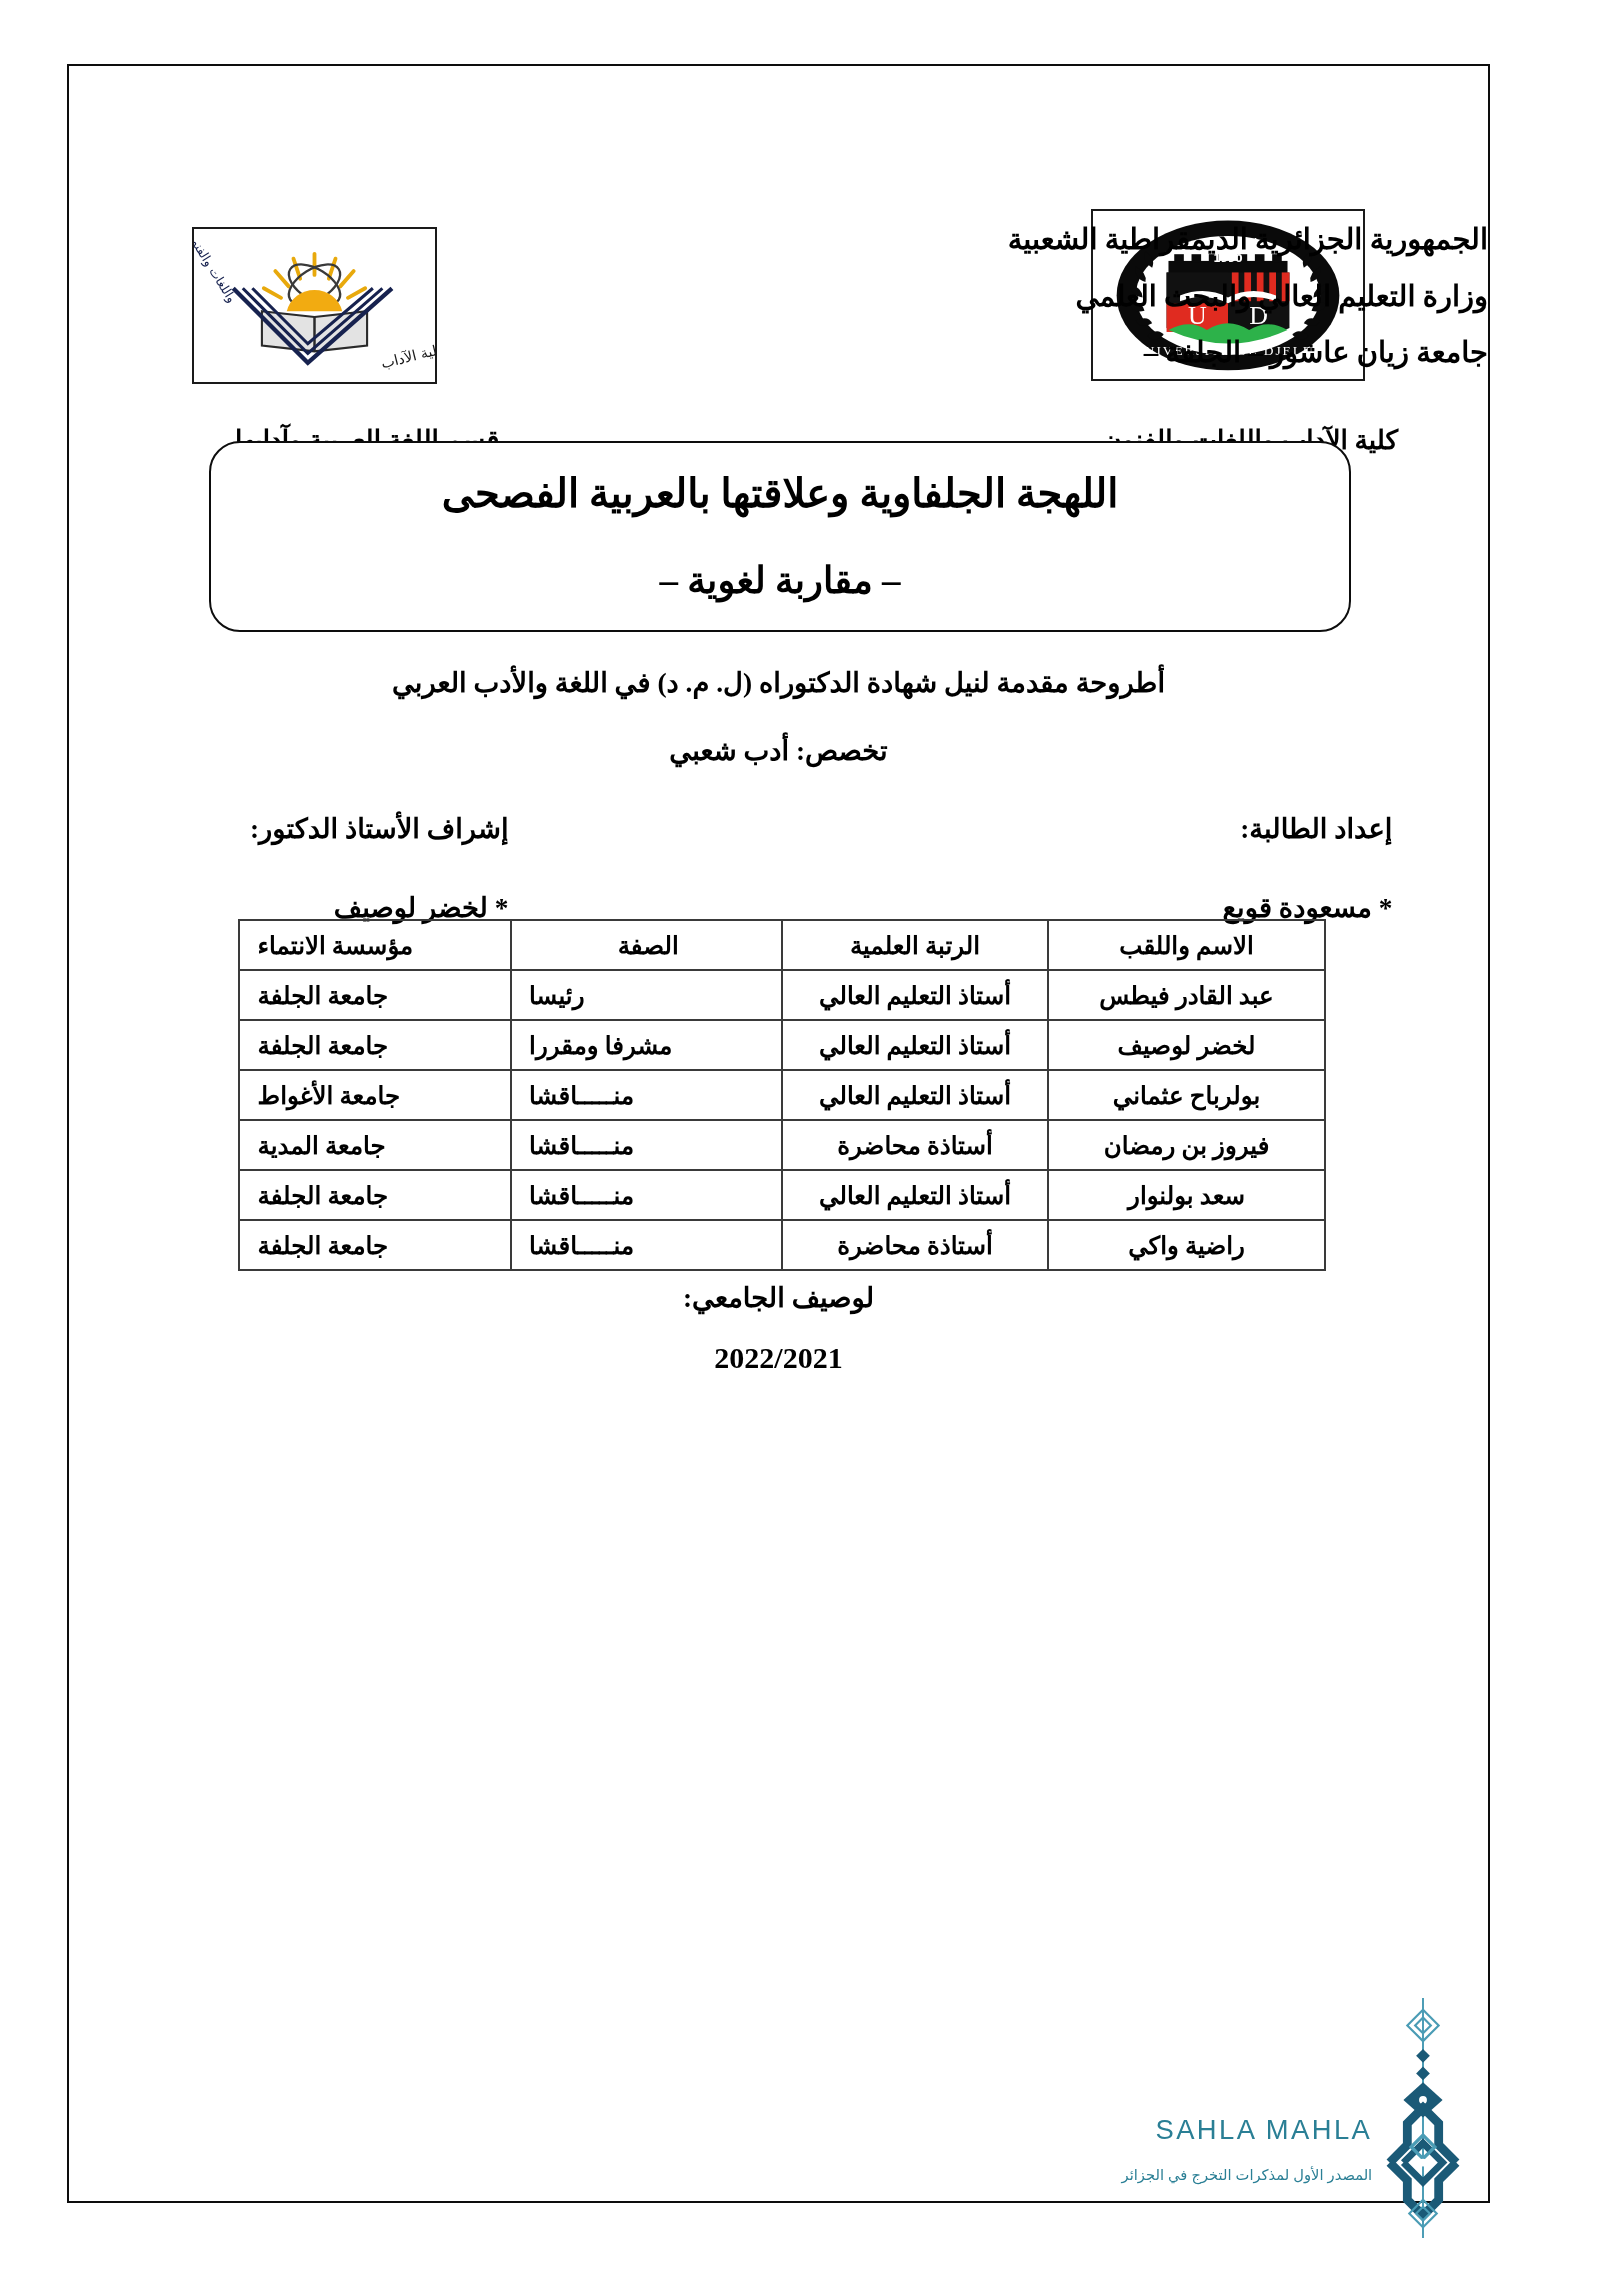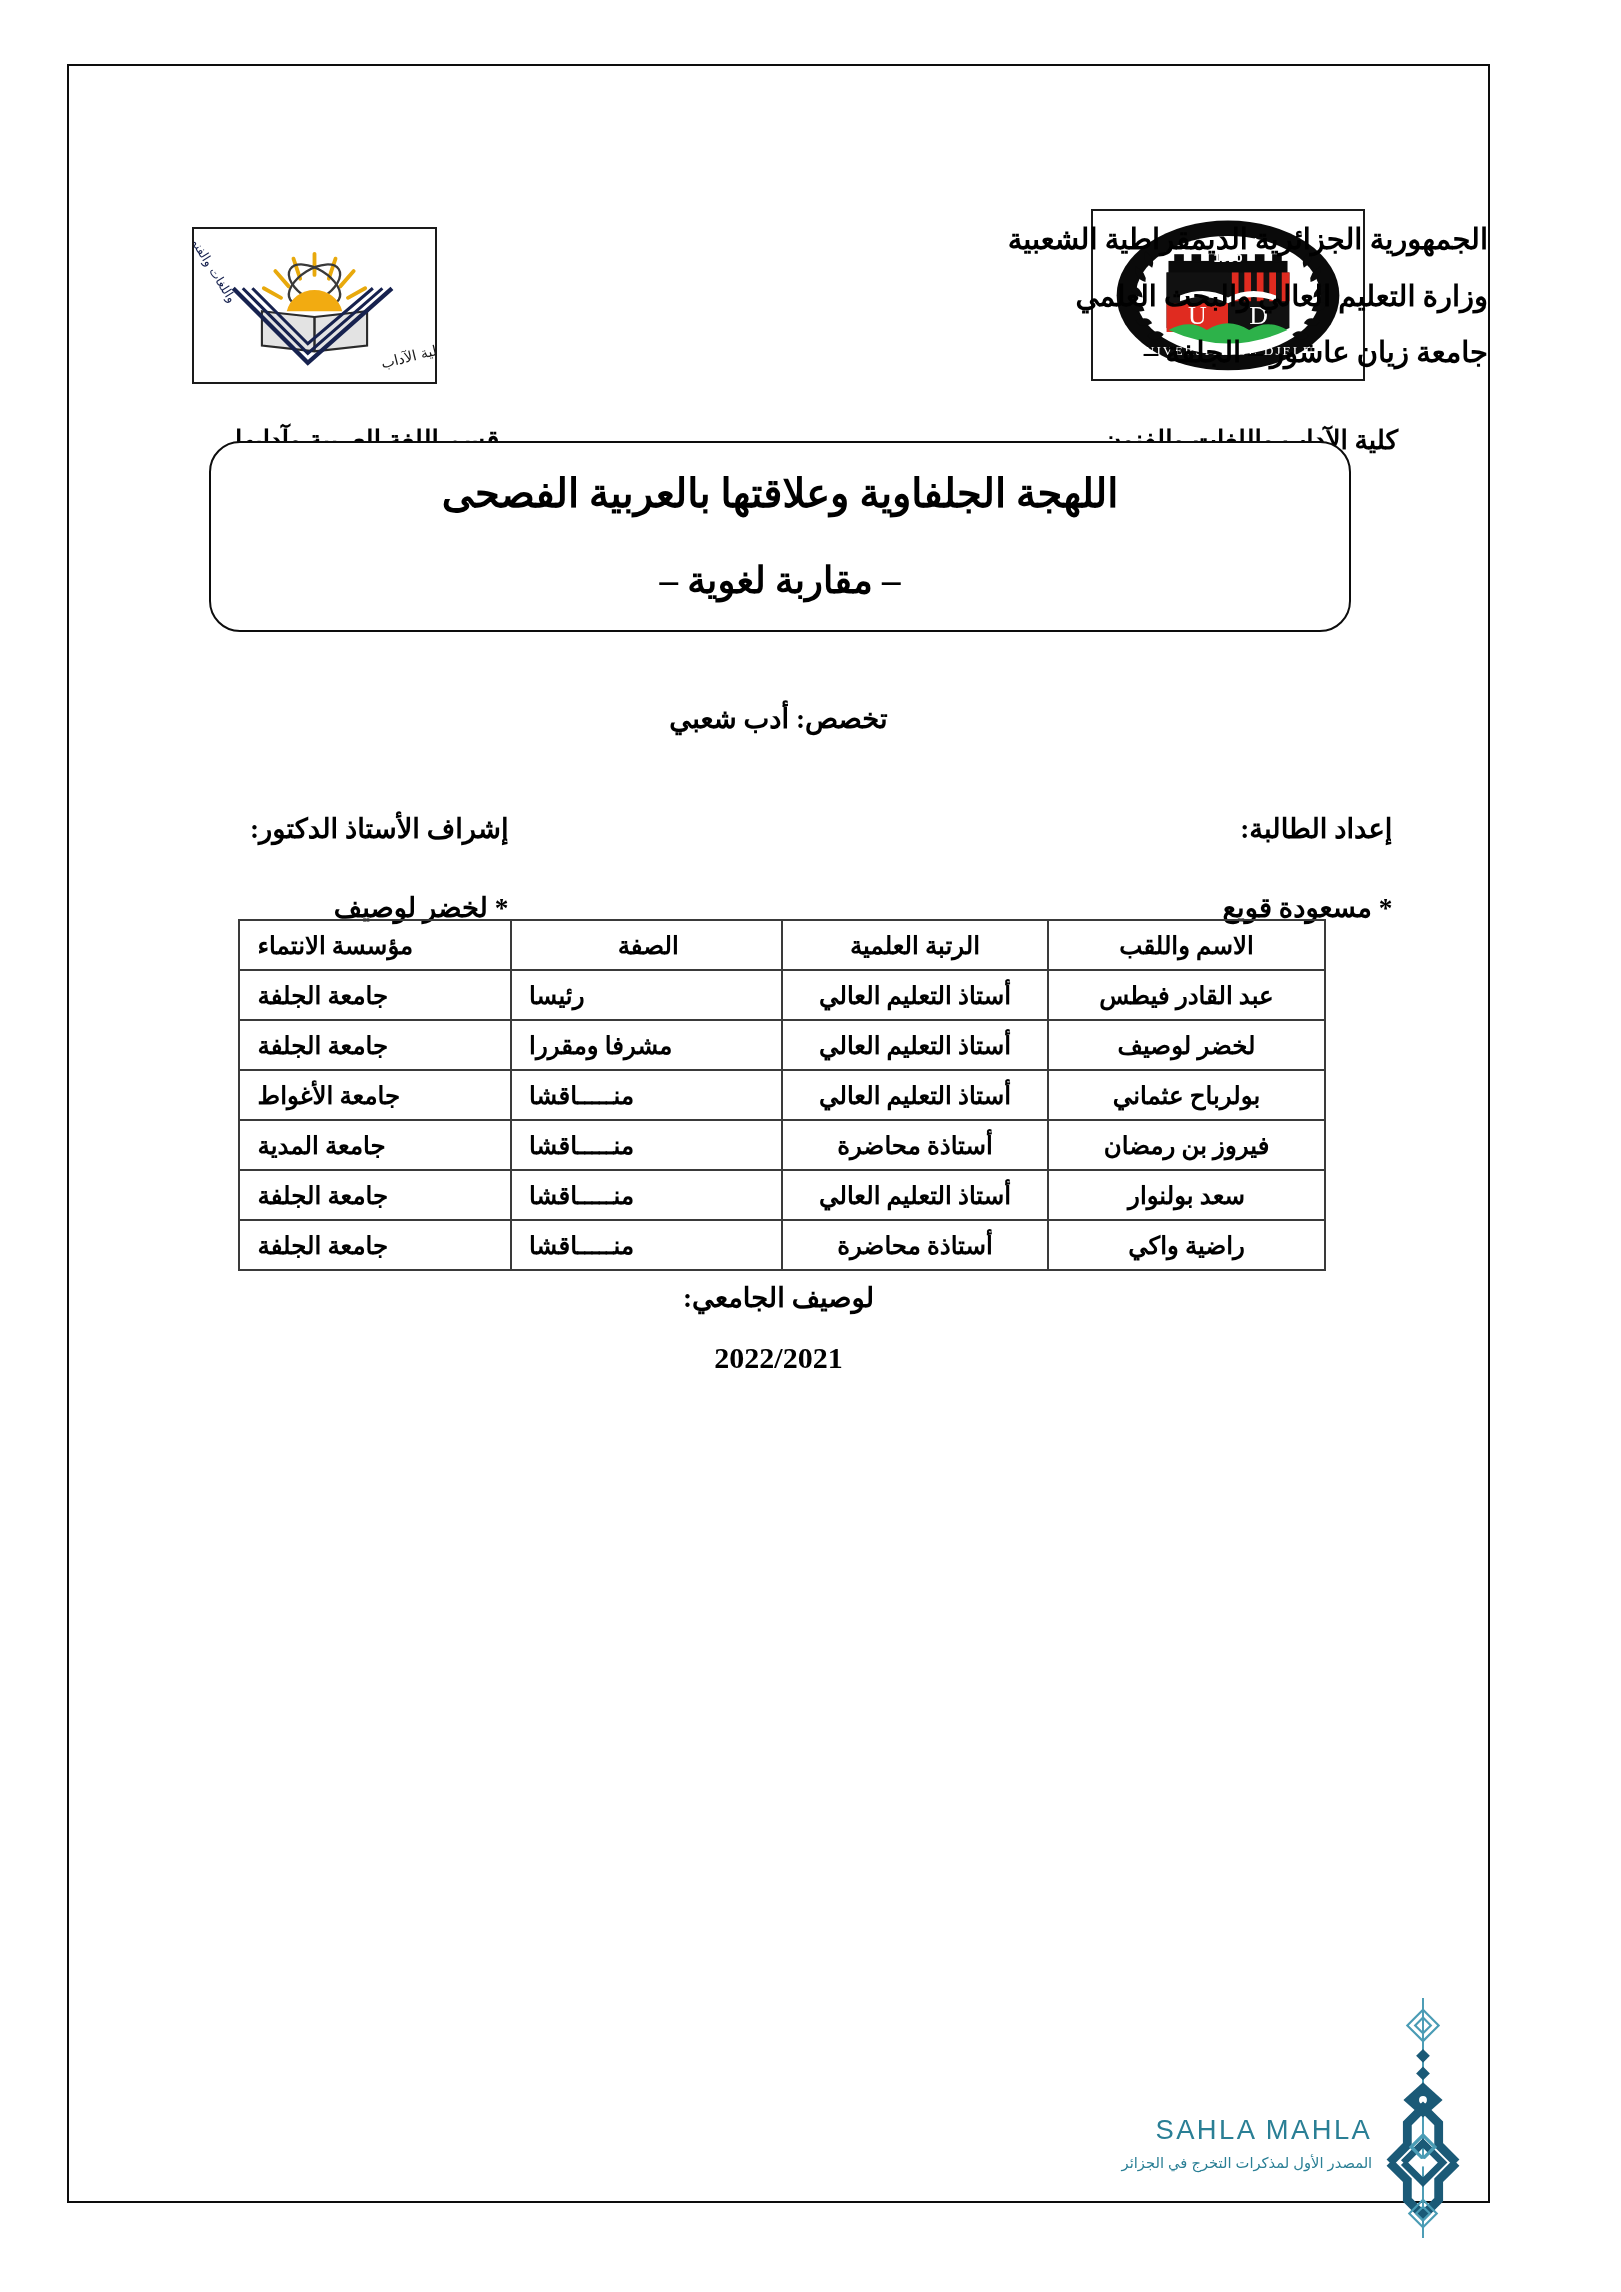--- a/index.html
+++ b/index.html
@@ -263,21 +263,21 @@
     font-weight: normal;
     letter-spacing: 2.4px;
     color: #2a7f95;
     white-space: nowrap;
   }
   .wm-sub {
     font-family: "Liberation Sans", "DejaVu Sans", sans-serif;
     font-size: 14.7px;
     color: #2a7f95;
     direction: rtl;
-    margin-top: 8px;
+    margin-top: 20px;
     white-space: nowrap;
   }
   .wm-orn {
     position: absolute;
     right: 5.9px;
     top: 0px;
     width: 98px;
     height: 240px;
   }
 
@@ -403,20 +403,21 @@
       <span class="faculty">كلية الآداب واللغات والفنون</span>
       <span class="department">قسم اللغة العربية وآدابها</span>
     </div>
 
     <div class="title-box">
       <div class="title-main">اللهجة الجلفاوية وعلاقتها بالعربية الفصحى</div>
       <div class="title-sub">– مقاربة لغوية –</div>
     </div>
 
     <div class="degree-block">
+      <div class="degree-line">أطروحة مقدمة لنيل شهادة الدكتوراه (ل. م. د) في اللغة والأدب العربي</div>
       <div class="degree-spec">تخصص: أدب شعبي</div>
     </div>
 
     <div class="people-row">
       <div class="people-col col-author">
         <div class="role">إعداد الطالبة:</div>
         <div class="name">* مسعودة  قويع</div>
       </div>
       <div class="people-col col-supervisor">
         <div class="role">إشراف الأستاذ الدكتور:</div>

